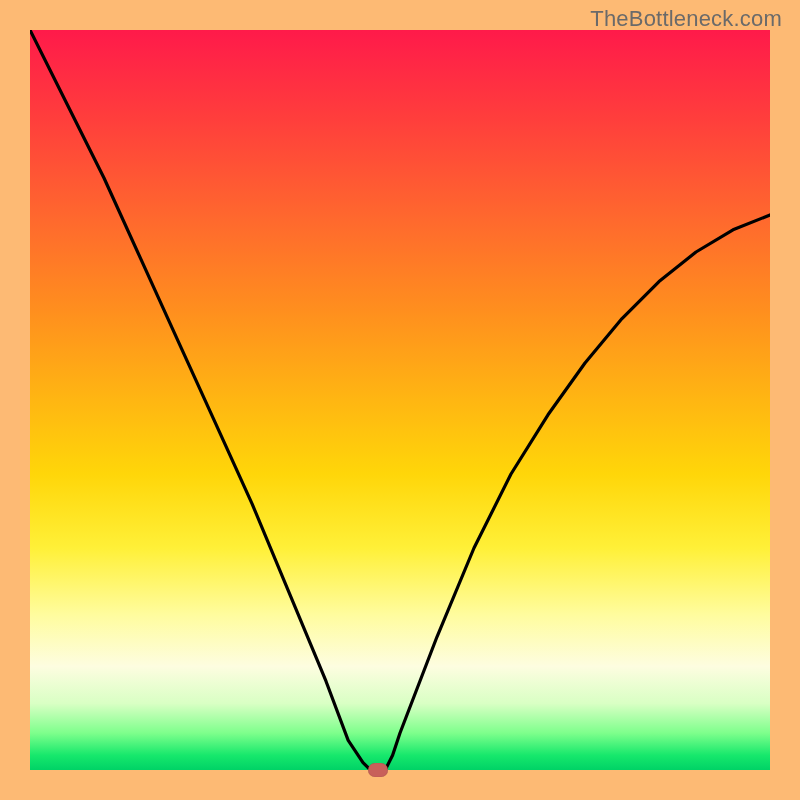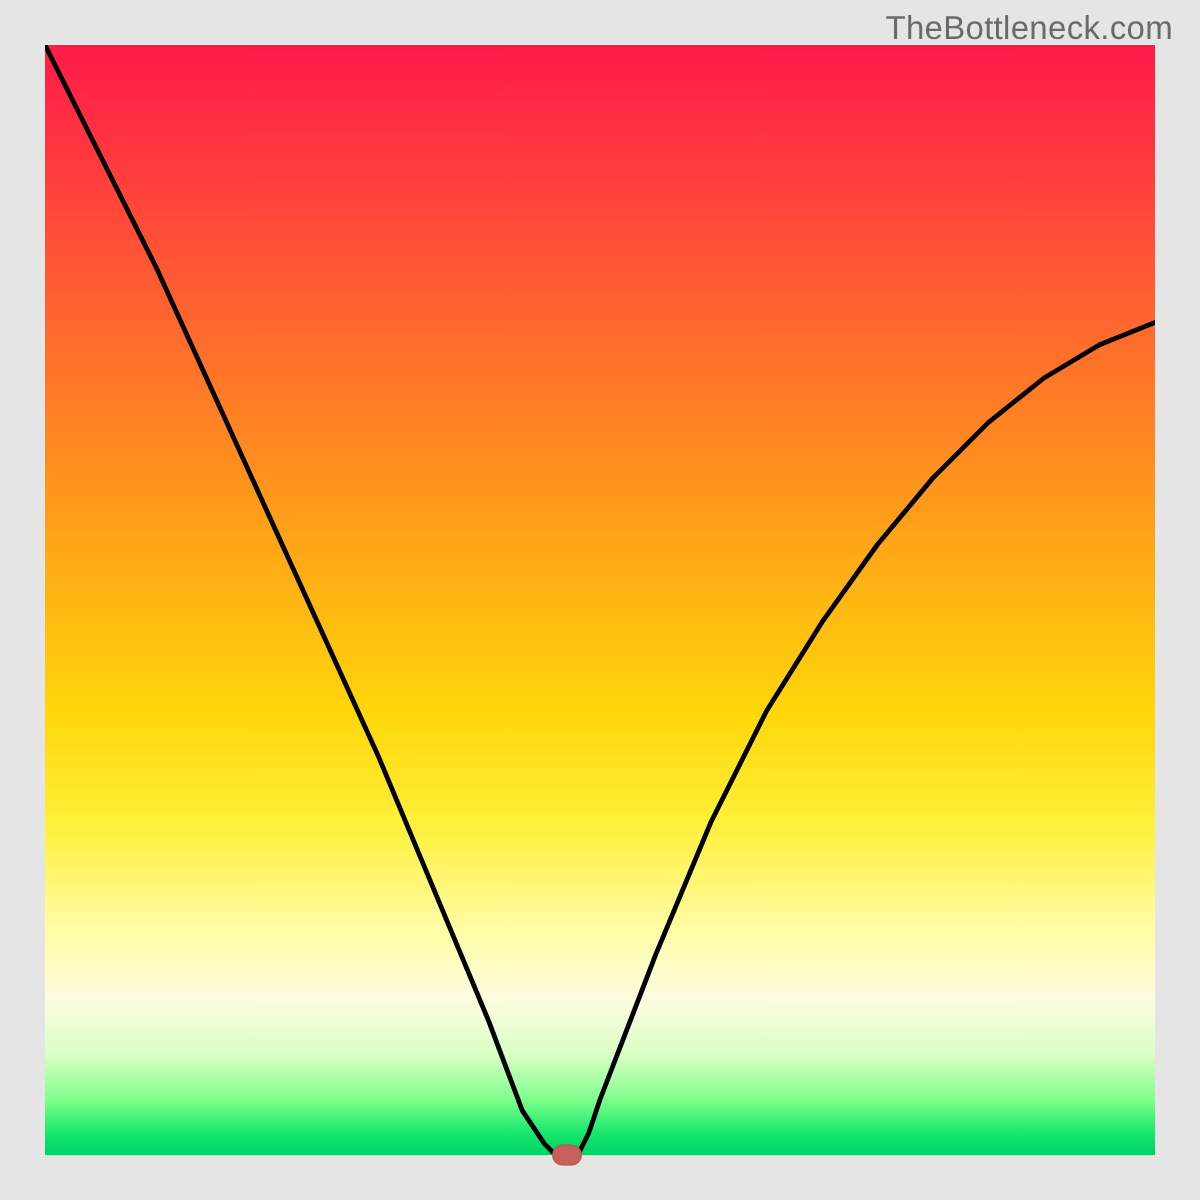--- a/index.html
+++ b/index.html
@@ -8,21 +8,21 @@
     width: 800px;
     height: 800px;
     background: #000;
     overflow: hidden;
     font-family: Arial, Helvetica, sans-serif;
   }
   .frame {
     position: relative;
     width: 800px;
     height: 800px;
-    background: #e5e5e5;
+    background: #fdba74;
   }
   .plot {
     position: absolute;
     left: 30px;
     top: 30px;
     width: 740px;
     height: 740px;
     background: linear-gradient(to bottom,
       #ff1a4a 0%,
       #ff3e3c 12%,

